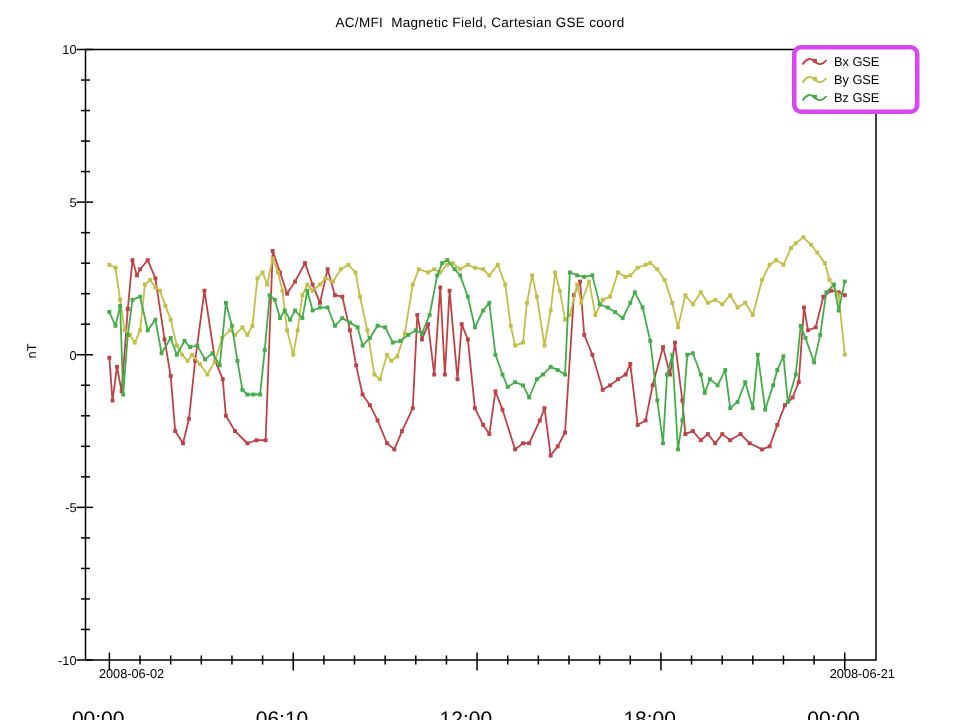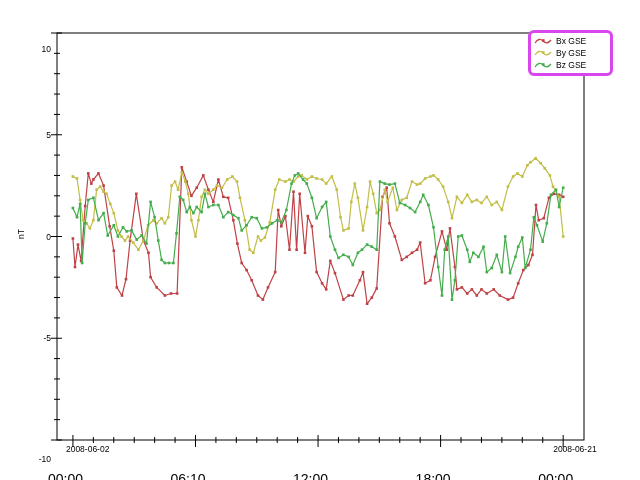--- a/index.html
+++ b/index.html
@@ -16,20 +16,21 @@
   .legend{position:absolute;left:528px;top:30px;width:85px;box-sizing:border-box;
           background:#fff;border:3px solid #d946ef;border-radius:6px;padding:2px 4px 2px 3px;z-index:5;}
   .legend-row{display:flex;align-items:center;height:12px;}
   .legend-row svg{flex:0 0 20px;height:10px;}
   .legend-label{font-size:8.5px;line-height:10px;margin-left:2px;white-space:nowrap;}
 </style>
 </head>
 <body>
 
 <div class="window">
+  <div class="title">AC/MFI  Magnetic Field, Cartesian GSE coord</div>
   <div class="ylabel">nT</div>
 
   <svg id="plot" width="640" height="480" viewBox="0 0 640 480">
       <rect x="57" y="33" width="527" height="407" fill="none" stroke="#000" stroke-width="1"></rect>
       <g stroke="#000" stroke-width="1">
         <line x1="51" y1="440" x2="62" y2="440"></line>
         <line x1="54" y1="419.65" x2="60" y2="419.65"></line>
         <line x1="54" y1="399.3" x2="60" y2="399.3"></line>
         <line x1="54" y1="378.95" x2="60" y2="378.95"></line>
         <line x1="54" y1="358.6" x2="60" y2="358.6"></line>
@@ -418,25 +419,25 @@
         <rect x="541.4" y="240.3" width="2.6" height="2.6" fill="#45ac4c"></rect>
         <rect x="545.5" y="222.0" width="2.6" height="2.6" fill="#45ac4c"></rect>
         <rect x="549.6" y="193.5" width="2.6" height="2.6" fill="#45ac4c"></rect>
         <rect x="554.7" y="188.4" width="2.6" height="2.6" fill="#45ac4c"></rect>
         <rect x="557.8" y="205.7" width="2.6" height="2.6" fill="#45ac4c"></rect>
         <rect x="561.9" y="186.4" width="2.6" height="2.6" fill="#45ac4c"></rect>
       </g>
     </svg>
 
   <div id="tick-labels">
-      <span class="ytick" style="top: 44px;">10</span>
+      <span class="ytick" style="top: 28px;">10</span>
       <span class="ytick" style="top: 129.75px;">5</span>
       <span class="ytick" style="top: 231.5px;">0</span>
       <span class="ytick" style="top: 333.25px;">-5</span>
-      <span class="ytick" style="top: 454px;">-10</span>
+      <span class="ytick" style="top: 435px;">-10</span>
       <span class="xtick" style="left: 47.9326px;">00:00</span>
       <span class="xdate" style="left: 65.9326px;">2008-06-02</span>
       <span class="xtick" style="left: 170.491px;">06:10</span>
       <span class="xtick" style="left: 293.049px;">12:00</span>
       <span class="xtick" style="left: 415.607px;">18:00</span>
       <span class="xtick" style="left: 538.165px;">00:00</span>
       <span class="xdate" style="left: 553.165px;">2008-06-21</span>
     </div>
 
   <div class="legend">

